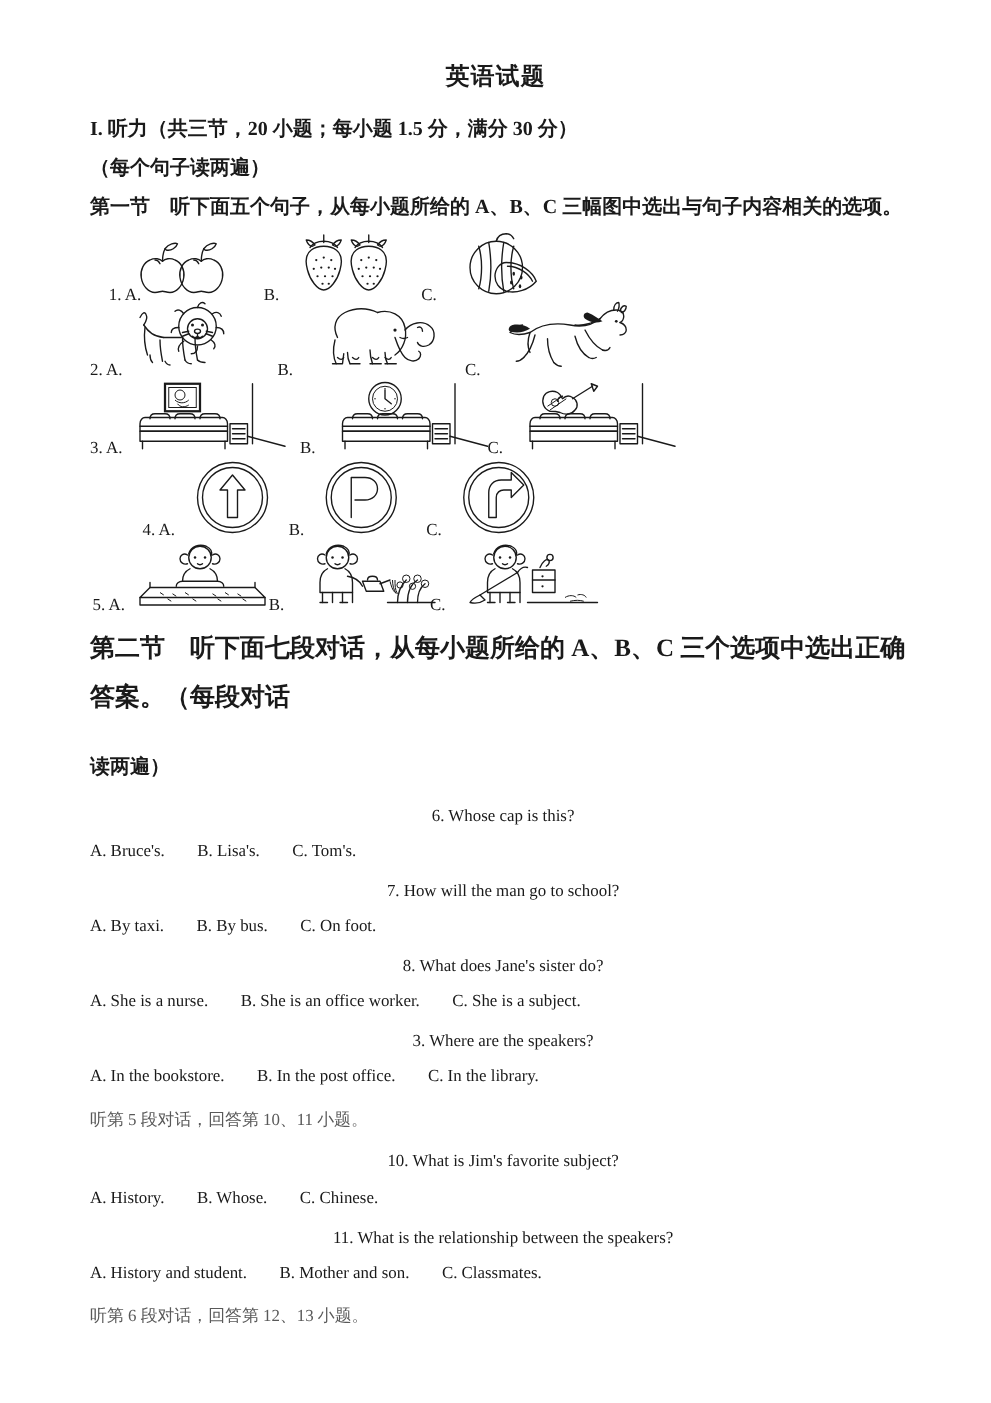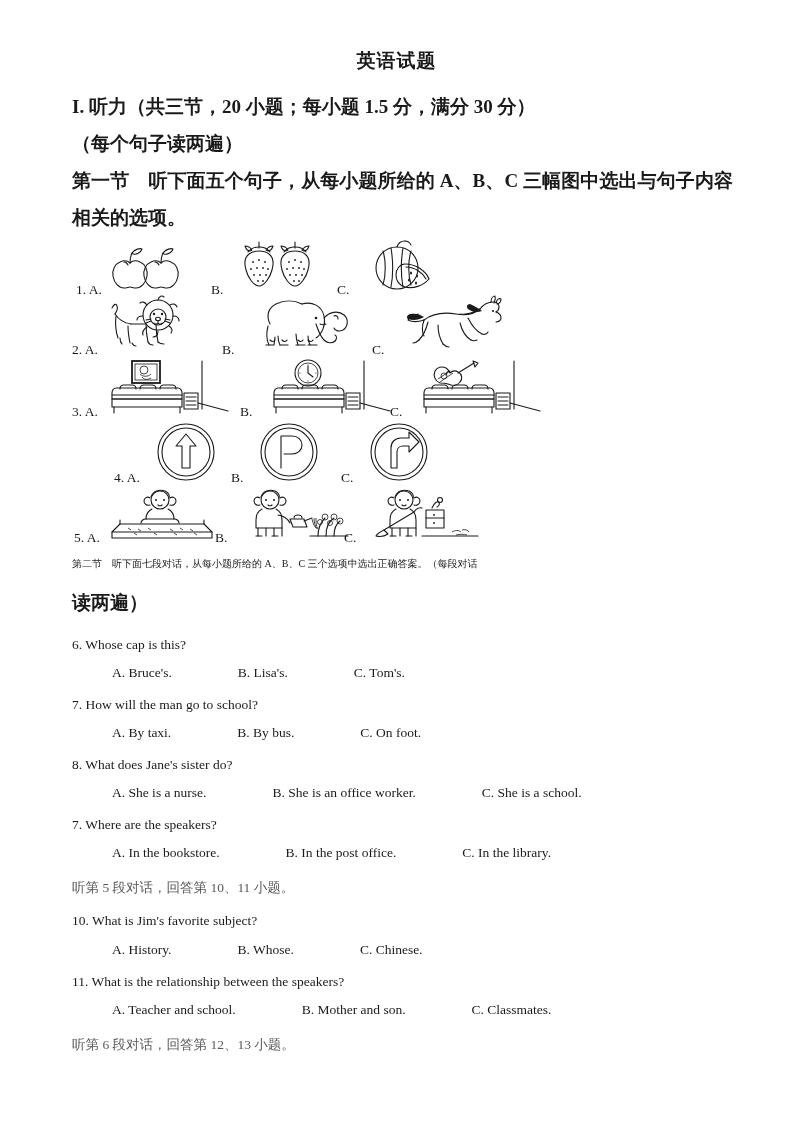--- a/index.html
+++ b/index.html
@@ -15,21 +15,21 @@
   .title {
     text-align:center;
     font-size:19px;
     font-weight:bold;
     margin:0;
     padding-top:48px;
     letter-spacing:1px;
   }
   .wrap { padding:0 60px 0 72px; }
   .head-line {
-    font-size:19px;
+    font-size:16px;
     font-weight:bold;
     line-height:1.95;
     margin:0;
     text-align:justify;
   }
   .head-line.first { margin-top:14px; }
 
   
   .pic-rows { margin-top:4px; position:relative; }
   .pic-row { position:relative; height:60px; }
@@ -39,53 +39,53 @@
     white-space:nowrap;
   }
   .pic-row .art { position:absolute; bottom:13px; }
   svg { display:block; overflow:visible; }
   .s { fill:none; stroke:#1a1a1a; stroke-width:1.1; stroke-linecap:round; stroke-linejoin:round; }
   .sf { fill:#1a1a1a; stroke:none; }
   .thin { fill:none; stroke:#1a1a1a; stroke-width:0.8; }
   .thick { fill:none; stroke:#1a1a1a; stroke-width:1.8; }
 
   
-  .q { font-size:13.5px; line-height:1.05; margin:0; padding:0; }
+  .q { font-size:13.5px; line-height:1.05; margin:0; padding:0;text-align:center; }
   .q-block { margin-top:17px; }
   .q-opts { font-size:13.5px; margin-top:13px; }
-  .q-opts span { white-space:nowrap;margin-left:40px; }
+  .q-opts span { white-space:nowrap; }
   .op2 { padding-left:26px; }
   .op3 { padding-left:26px; }
   .cue {
     font-size:13.5px; color:#595959;
     font-family:"Liberation Serif","DejaVu Serif",serif;
     margin-top:18px;
   }
   .sec2 {
-    font-size:10px; font-weight:normal; line-height:1.95;
+    font-size:20px; font-weight:bold; line-height:1.95;
     margin-top:6px;
   }
 </style>
 </head>
 <body>
 
 <div class="page">
 
   <h1 class="title">英语试题</h1>
 
   <div class="wrap">
 
     <p class="head-line first">I. 听力（共三节，20 小题；每小题 1.5 分，满分 30 分）</p>
     <p class="head-line">（每个句子读两遍）</p>
     <p class="head-line">第一节　听下面五个句子，从每小题所给的 A、B、C 三幅图中选出与句子内容相关的选项。</p>
 
     <div class="pic-rows">
 
       <div class="pic-row" style="height:60px;">
-        <span class="lbl" style="left:4px;">1. A.</span>
+        <span class="lbl" style="left:15px;">1. A.</span>
         <span class="art" style="left:34px; bottom:10px;">
           <svg width="86" height="50" viewBox="0 0 86 50">
             <path class="s" d="M14 22c-5 2-8 8-7 14 1 7 6 12 11 12 3 0 4-1 6-1s3 1 6 1c5 0 10-5 11-12 1-6-2-12-7-14-4-2-8-1-10 1-2-2-6-3-10-1z"></path>
             <path class="s" d="M24 23c0-5 1-8 2-10"></path>
             <path class="s" d="M26 13c3-4 8-5 10-4-1 3-5 6-9 5z"></path>
             <path class="s" d="M22 25c-1-2-2-3-4-3"></path>
             <path class="s" d="M45 22c-5 2-8 8-7 14 1 7 6 12 11 12 3 0 4-1 6-1s3 1 6 1c5 0 10-5 11-12 1-6-2-12-7-14-4-2-8-1-10 1-2-2-6-3-10-1z"></path>
             <path class="s" d="M55 23c0-5 1-8 2-10"></path>
             <path class="s" d="M57 13c3-4 8-5 10-4-1 3-5 6-9 5z"></path>
             <path class="s" d="M53 25c-1-2-2-3-4-3"></path>
@@ -437,43 +437,43 @@
     <div class="q-block">
       <p class="q">7. How will the man go to school?</p>
       <p class="q-opts">
         <span>A. By taxi.</span><span class="op2">B. By bus.</span><span class="op3">C. On foot.</span>
       </p>
     </div>
 
     <div class="q-block">
       <p class="q">8. What does Jane's sister do?</p>
       <p class="q-opts">
-        <span>A. She is a nurse.</span><span class="op2">B. She is an office worker.</span><span class="op3">C. She is a school.</span>
-      </p>
-    </div>
-
-    <div class="q-block">
-      <p class="q">7. Where are the speakers?</p>
+        <span>A. She is a nurse.</span><span class="op2">B. She is an office worker.</span><span class="op3">C. She is a subject.</span>
+      </p>
+    </div>
+
+    <div class="q-block">
+      <p class="q">3. Where are the speakers?</p>
       <p class="q-opts">
         <span>A. In the bookstore.</span><span class="op2">B. In the post office.</span><span class="op3">C. In the library.</span>
       </p>
     </div>
 
     <p class="cue">听第 5 段对话，回答第 10、11 小题。</p>
 
     <div class="q-block">
       <p class="q">10. What is Jim's favorite subject?</p>
       <p class="q-opts">
         <span>A. History.</span><span class="op2">B. Whose.</span><span class="op3">C. Chinese.</span>
       </p>
     </div>
 
     <div class="q-block">
       <p class="q">11. What is the relationship between the speakers?</p>
       <p class="q-opts">
-        <span>A. Teacher and school.</span><span class="op2">B. Mother and son.</span><span class="op3">C. Classmates.</span>
+        <span>A. History and student.</span><span class="op2">B. Mother and son.</span><span class="op3">C. Classmates.</span>
       </p>
     </div>
 
     <p class="cue">听第 6 段对话，回答第 12、13 小题。</p>
 
   </div>
 </div>
 
 </body></html>

